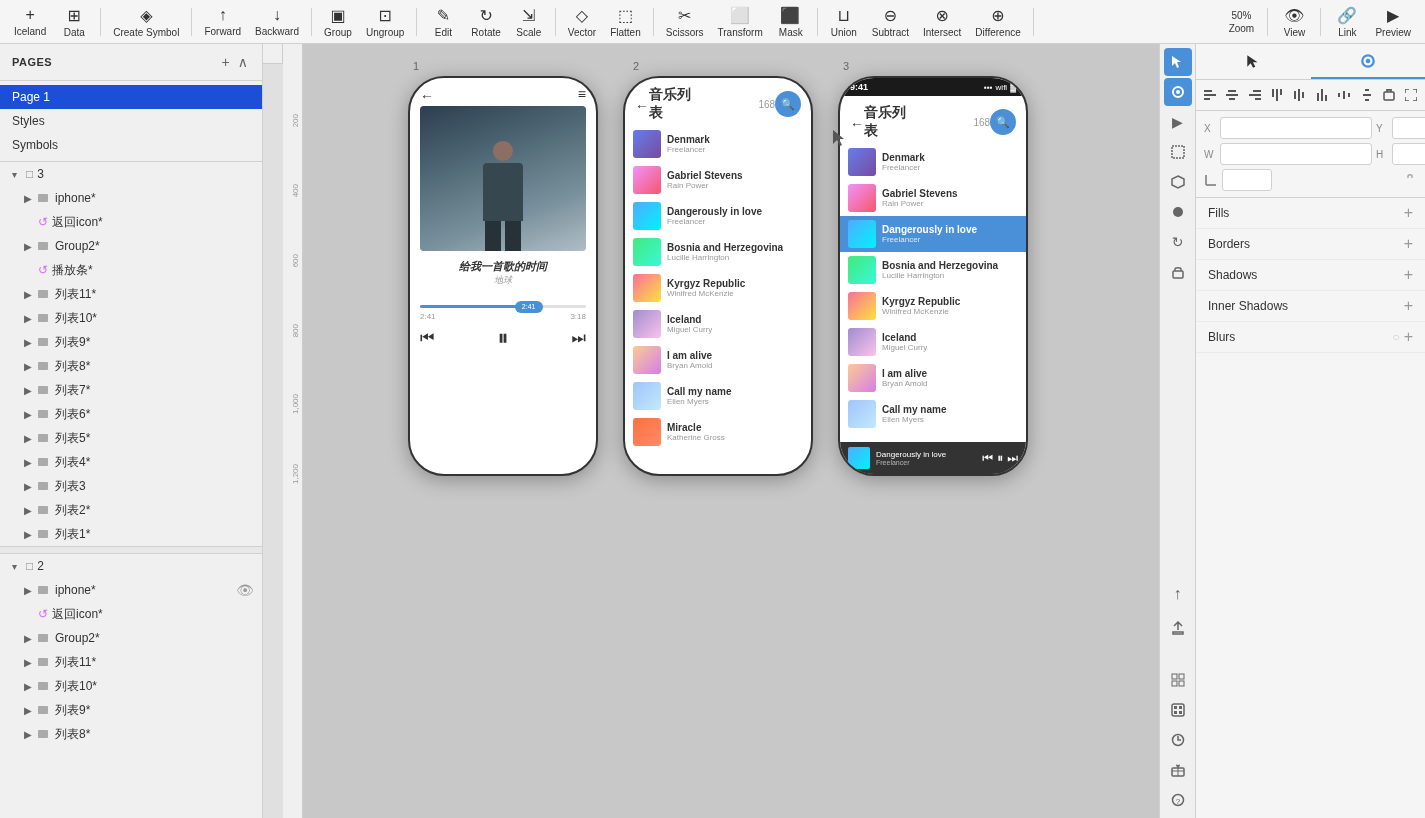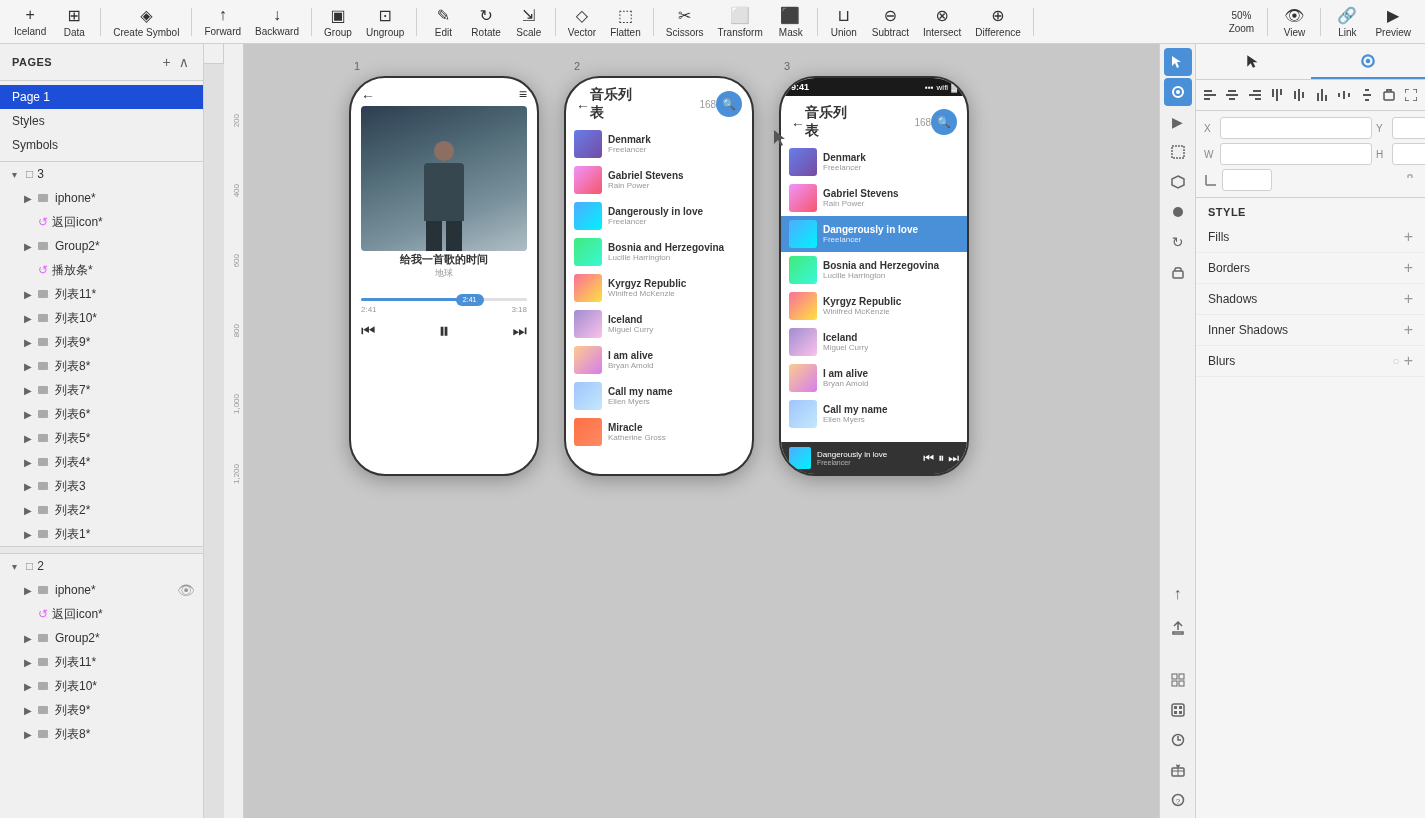--- a/index.html
+++ b/index.html
@@ -8,21 +8,21 @@
     
     .toolbar { height: 44px; background: #f5f5f5; border-bottom: 1px solid #d0d0d0; display: flex; align-items: center; padding: 0 8px; gap: 2px; flex-shrink: 0; }
     .toolbar-btn { display: flex; flex-direction: column; align-items: center; justify-content: center; padding: 2px 6px; cursor: pointer; border-radius: 4px; min-width: 40px; font-size: 10px; color: #333; gap: 2px; }
     .toolbar-btn .icon { font-size: 16px; }
     .toolbar-divider { width: 1px; height: 28px; background: #d0d0d0; margin: 0 4px; }
 
     
     .main { display: flex; flex: 1; overflow: hidden; }
 
     
-    .sidebar { width: 204px; background: #f0f0f0; border-right: 1px solid #d0d0d0; display: flex; flex-direction: column; flex-shrink: 0; }
+    .sidebar { width: 263px; background: #f0f0f0; border-right: 1px solid #d0d0d0; display: flex; flex-direction: column; flex-shrink: 0; }
     .sidebar-header { display: flex; align-items: center; justify-content: space-between; padding: 8px 12px; border-bottom: 1px solid #d0d0d0; }
     .sidebar-title { font-size: 11px; font-weight: 600; color: #333; text-transform: uppercase; letter-spacing: 0.5px; }
     .sidebar-header-actions { display: flex; gap: 4px; }
     .sidebar-header-btn { background: none; border: none; cursor: pointer; color: #666; font-size: 14px; padding: 2px; }
 
     .sidebar-content { flex: 1; overflow-y: auto; }
     .sidebar-item { display: flex; align-items: center; padding: 4px 8px 4px 0; cursor: pointer; font-size: 12px; color: #333; height: 24px; }
     .sidebar-item .indent { width: 12px; flex-shrink: 0; }
     .sidebar-item .expand-arrow { width: 14px; font-size: 10px; flex-shrink: 0; color: #666; }
     .sidebar-item .item-icon { margin-right: 4px; font-size: 11px; flex-shrink: 0; }
@@ -50,21 +50,21 @@
 
     .style-section { flex: 1; overflow-y: auto; }
     .style-header { padding: 8px 12px 4px; font-size: 11px; font-weight: 600; color: #333; text-transform: uppercase; letter-spacing: 0.5px; display: flex; align-items: center; justify-content: space-between; }
     .style-row { display: flex; align-items: center; justify-content: space-between; padding: 6px 12px; border-bottom: 1px solid #ebebeb; cursor: pointer; }
     .style-row-label { font-size: 12px; color: #333; }
     .style-add-btn { font-size: 16px; color: #999; cursor: pointer; }
     .icon-strip-btn { width: 28px; height: 28px; display: flex; align-items: center; justify-content: center; cursor: pointer; border-radius: 4px; font-size: 14px; color: #666; }
 
     
     .music-header { display: flex; align-items: center; justify-content: space-between; padding: 8px 10px 4px; }
-    .music-title-section { text-align: center; padding: 1px 10px 6px; }
+    .music-title-section { text-align: center; padding: 8px 10px 6px; font-style: italic; }
     .music-song-title { font-size: 11px; font-weight: 600; color: #333; }
     .music-song-artist { font-size: 9px; color: #999; }
     .music-album-art { width: calc(100% - 20px); margin: 0 10px; height: 130px; background: #ccc; border-radius: 4px; overflow: hidden; position: relative; }
     .music-player-controls { padding: 8px 10px 4px; }
     .progress-bar { height: 3px; background: #e0e0e0; border-radius: 2px; position: relative; margin: 4px 0; }
     .progress-fill { height: 100%; background: #4a90d9; border-radius: 2px; }
     .progress-thumb { width: 28px; height: 12px; background: #4a90d9; border-radius: 6px; position: absolute; top: -4.5px; display: flex; align-items: center; justify-content: center; }
     .progress-time { display: flex; justify-content: space-between; font-size: 8px; color: #999; margin-top: 2px; }
     .controls-row { display: flex; align-items: center; justify-content: space-between; padding: 4px 0; }
 
@@ -886,23 +886,20 @@
             <path d="M2,2 L2,12 L12,12" fill="none" stroke="#888" stroke-width="1"></path>
           </svg>
         <input class="angle-input" value="" style="">
         <svg width="14" height="14" viewBox="0 0 14 14" style="margin-left:auto;">
             <path d="M5,5 L5,3 C5,1.3 9,1.3 9,3 L9,5" fill="none" stroke="#aaa" stroke-width="1.5"></path>
           </svg>
       </div>
     </div>
 
     <div class="style-section">
-      <div class="style-header">
-        <span>STYLE</span>
-      </div>
 
       <div class="style-row">
         <span class="style-row-label">Fills</span>
         <span class="style-add-btn">+</span>
       </div>
 
       <div class="style-row">
         <span class="style-row-label">Borders</span>
         <span class="style-add-btn">+</span>
       </div>

